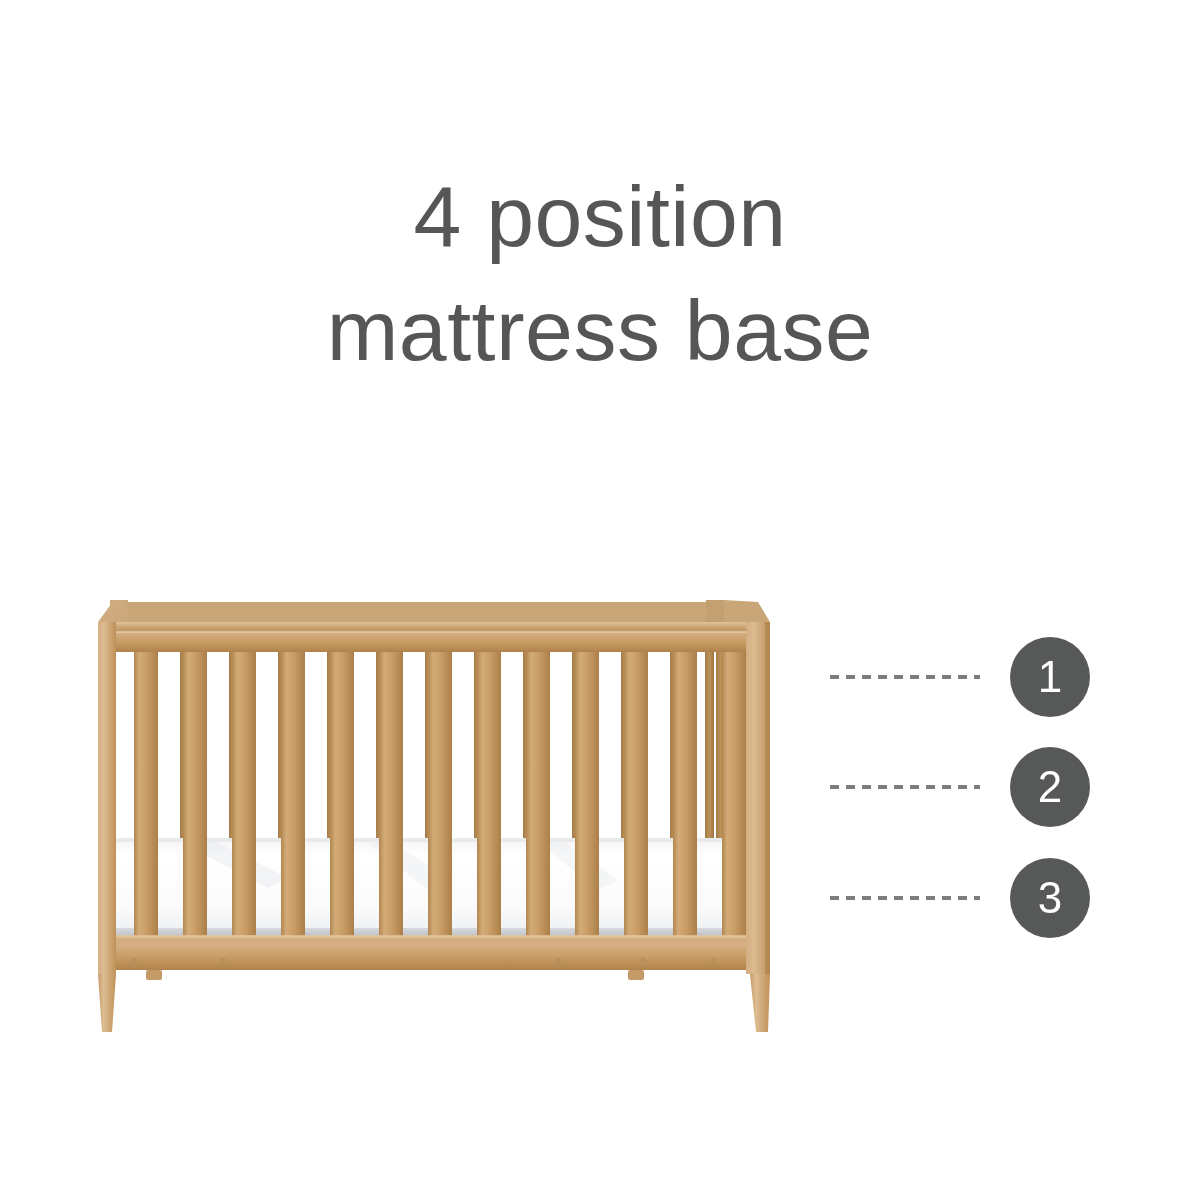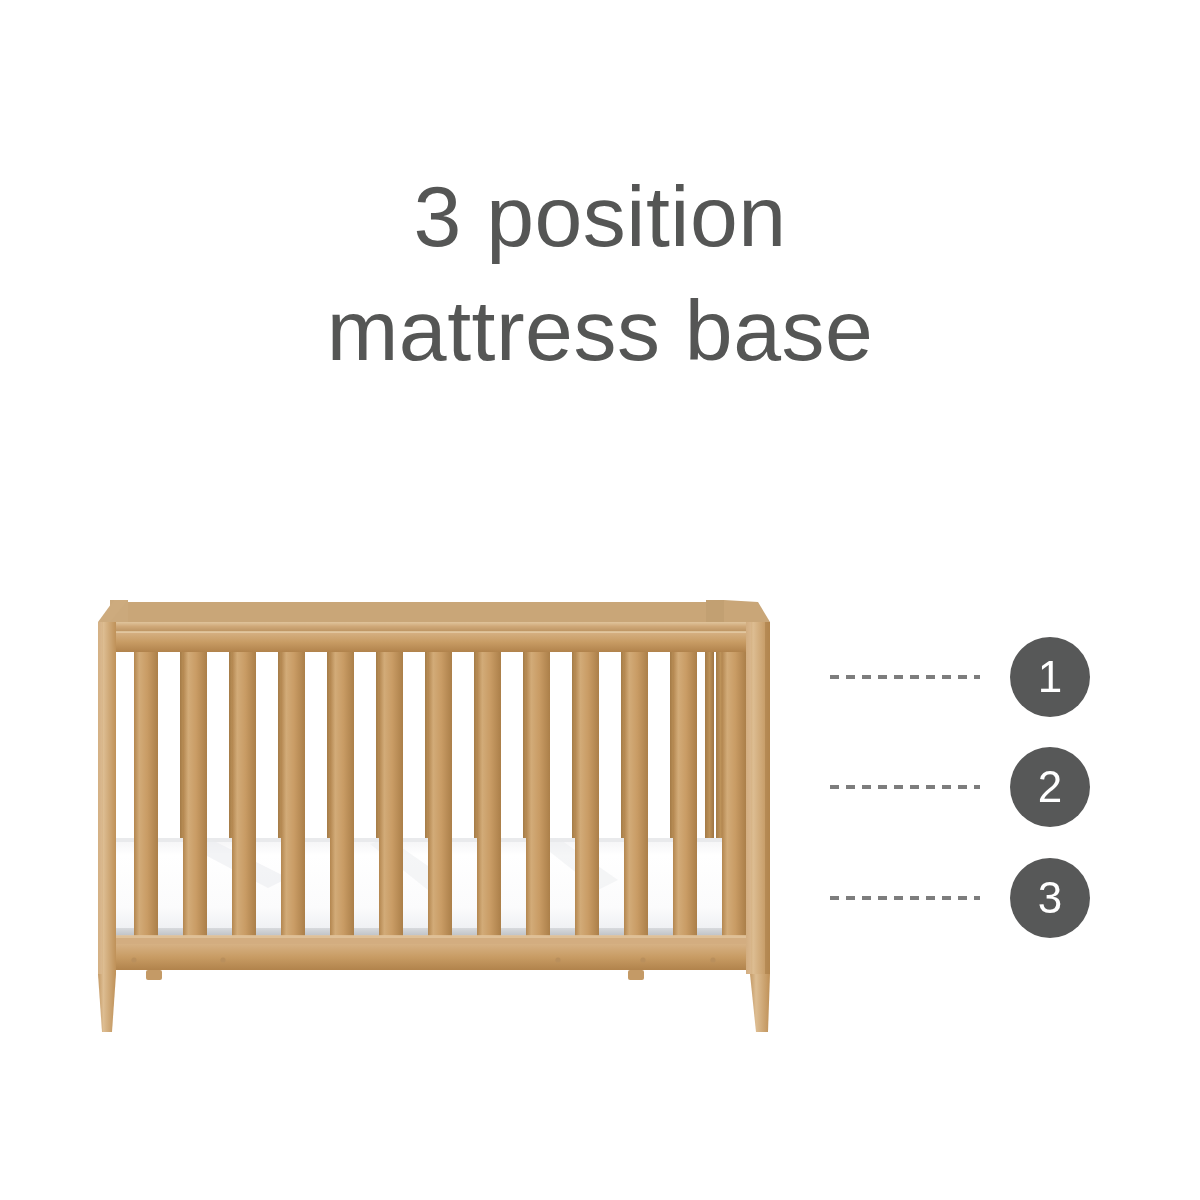--- a/index.html
+++ b/index.html
@@ -77,21 +77,21 @@
     text-align: center;
     flex: 0 0 auto;
     letter-spacing: 0;
   }
 </style>
 </head>
 <body>
 
 <div id="stage">
 
-  <div id="heading">3 position
+  <div id="heading">4 position
 mattress base</div>
 
   <div id="crib">
     <svg viewBox="0 0 700 452" width="700" height="452">
       <defs>
         <linearGradient id="gWoodV" x1="0" y1="0" x2="1" y2="0">
           <stop offset="0" stop-color="#b3864f"></stop>
           <stop offset="0.22" stop-color="#d2ab78"></stop>
           <stop offset="0.55" stop-color="#c99c65"></stop>
           <stop offset="1" stop-color="#ab7f49"></stop>

